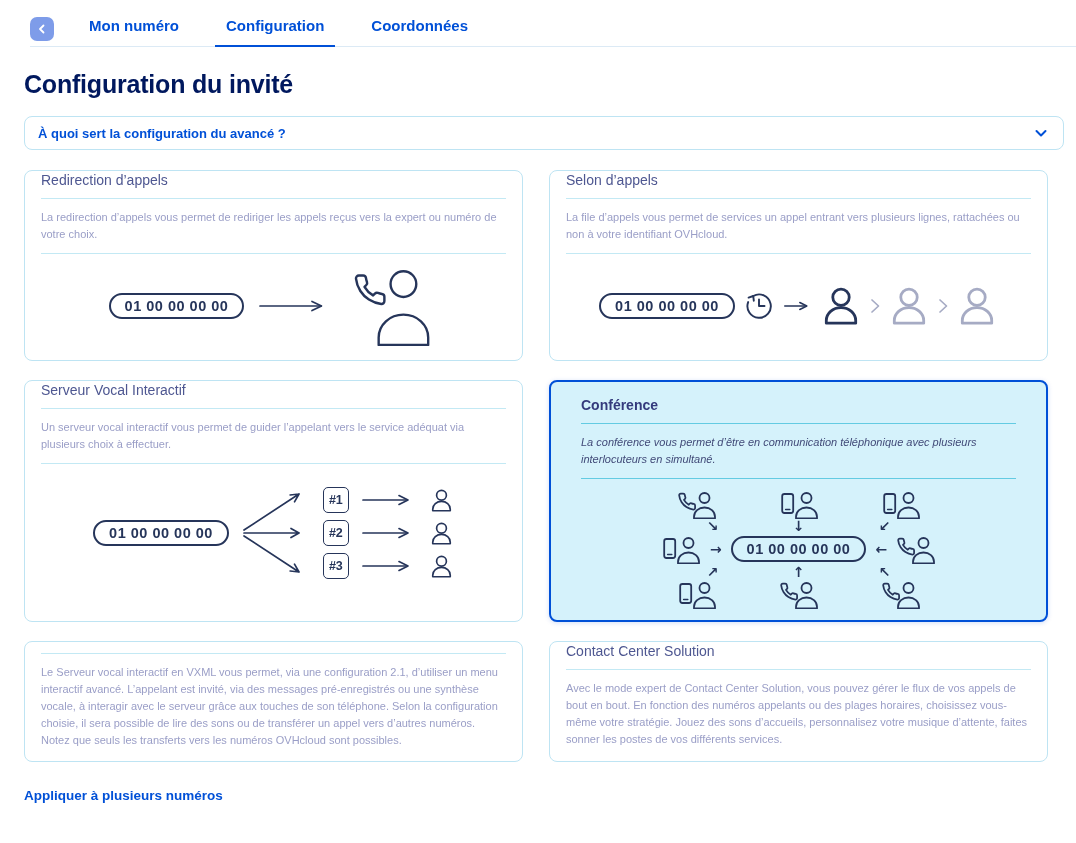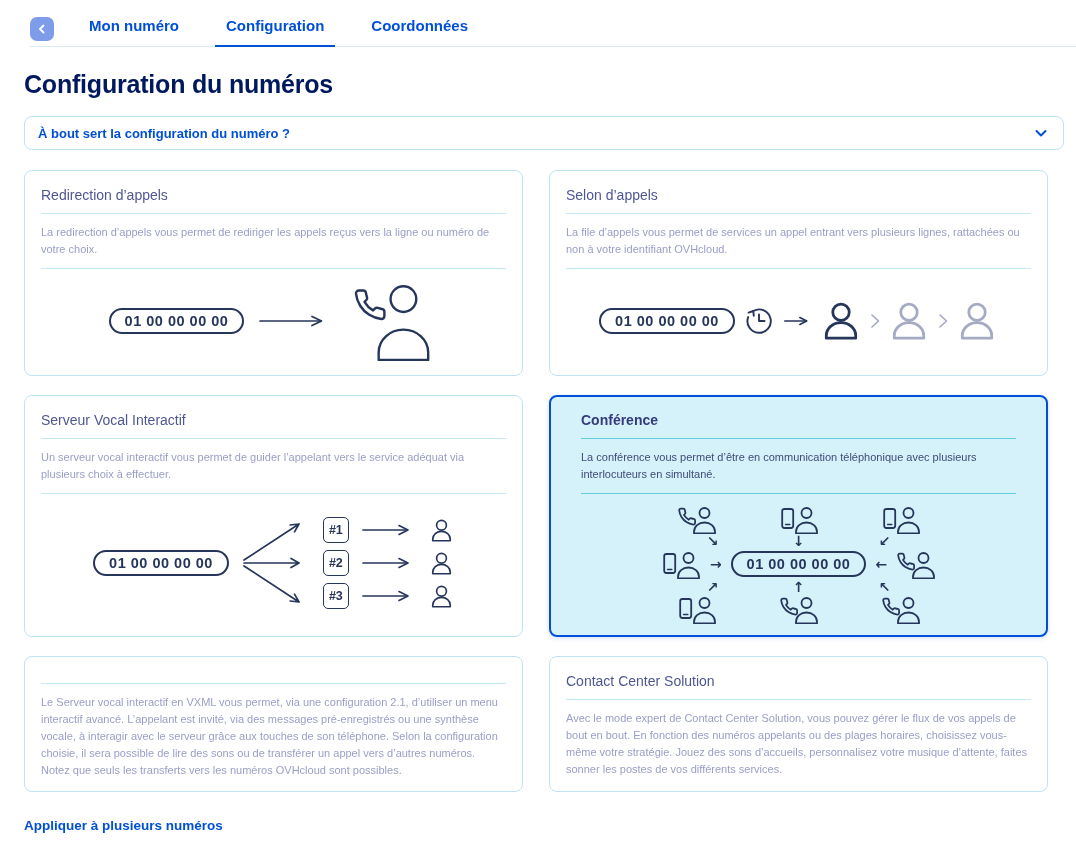--- a/index.html
+++ b/index.html
@@ -58,32 +58,32 @@
   .accordion-label{font-size:13px;font-weight:700;color:var(--accent);}
   .accordion .chev{margin-left:auto;}
 
   
   .grid{
     margin:20px 28px 0 24px;display:grid;grid-template-columns:1fr 1fr;
     gap:19px 26px;align-items:stretch;
   }
   .card{
     background:#fff;border:1px solid var(--card-border);border-radius:8px;
-    padding:16px 16px 12px;cursor:pointer;
+    padding:1px 16px 12px;cursor:pointer;
   }
   .card-title{font-size:14px;font-weight:400;color:var(--card-title);}
   .hr{border:none;border-top:1px solid var(--divider);margin:10px 0;height:0;}
   .card-desc{font-size:11px;line-height:1.55;color:var(--desc);margin:0;}
   .card.selected{
     background:var(--conf-bg);border:2px solid var(--accent);padding:15px 30px 11px;
     box-shadow:0 1px 5px rgba(0,80,215,.18);
   }
   .card.selected .card-title{font-weight:700;color:var(--conf-title);}
   .card.selected .hr{border-top-color:var(--conf-divider);}
-  .card.selected .card-desc{color:var(--conf-desc);}
+  .card.selected .card-desc{color:var(--conf-desc);font-style:italic;}
 
   
   .pill{
     display:inline-flex;align-items:center;justify-content:center;
     border:2px solid var(--stroke);border-radius:999px;padding:3px 14px;
     font-size:14.5px;font-weight:700;color:var(--stroke);letter-spacing:.5px;
     white-space:nowrap;background:transparent;text-align:center;
   }
   .illo{display:flex;align-items:center;justify-content:center;}
   .illo-redir{min-height:84px;gap:14px;}
@@ -187,39 +187,39 @@
     </span>
   </button>
   <div class="tabs">
     <div class="tab">Mon numéro</div>
     <div class="tab active">Configuration</div>
     <div class="tab">Coordonnées</div>
   </div>
 </div>
 
 
-<h1 class="page-title">Configuration du numéros</h1>
+<h1 class="page-title">Configuration du invité</h1>
 
 
 <div class="accordion">
-  <span class="accordion-label">À bout sert la configuration du numéro ?</span>
+  <span class="accordion-label">À quoi sert la configuration du avancé ?</span>
   <span class="chev">
     <svg width="14" height="14" viewBox="0 0 14 14" fill="none" stroke="#0050d7" stroke-width="2" stroke-linecap="round" stroke-linejoin="round">
         <path d="M2.5 5 L7 9.5 L11.5 5"></path>
       </svg>
   </span>
 </div>
 
 
 <div class="grid">
 
   <div class="card">
     <div class="card-title">Redirection d’appels</div>
     <div class="hr"></div>
-    <p class="card-desc">La redirection d’appels vous permet de rediriger les appels reçus vers la ligne ou numéro de votre choix.</p>
+    <p class="card-desc">La redirection d’appels vous permet de rediriger les appels reçus vers la expert ou numéro de votre choix.</p>
     <div class="hr"></div>
     <div class="illo illo-redir">
       <span class="pill">01 00 00 00 00</span>
       <svg class="ink" width="74" height="14">
           <use href="#i-arrow74"></use>
         </svg>
       <svg class="ink" width="92" height="80">
           <use href="#i-bigcaller"></use>
         </svg>
     </div>

